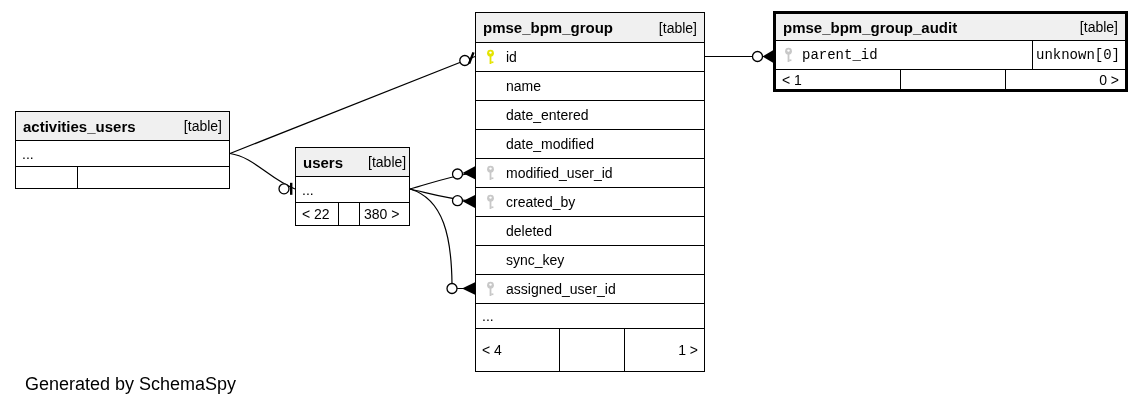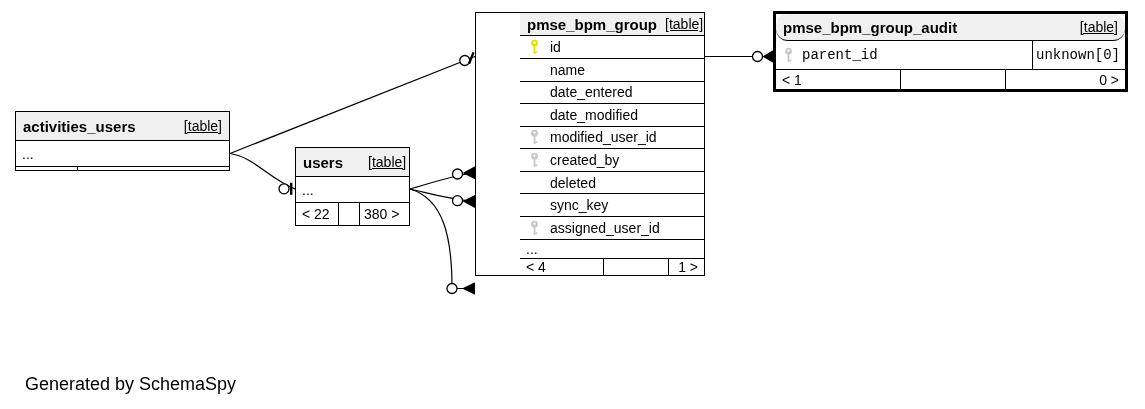--- a/index.html
+++ b/index.html
@@ -3,50 +3,50 @@
 <meta charset="utf-8">
 <style>
   html,body{margin:0;padding:0;}
   body{width:1145px;height:409px;position:relative;background:#ffffff;
        font-family:"Liberation Sans", sans-serif;color:#000;overflow:hidden;}
   .tbl{position:absolute;background:#fff;border:1px solid #000;box-sizing:border-box;
        display:flex;flex-direction:column;z-index:2;}
   .tbl-header{background:#f0f0f0;border-bottom:1px solid #000;display:flex;
        justify-content:space-between;align-items:center;padding:0 7px;box-sizing:border-box;}
   .tbl-name{font-weight:bold;font-size:15px;white-space:nowrap;}
-  .tbl-type{font-size:14px;white-space:nowrap;margin-left:8px;text-decoration:underline;}
+  .tbl-type{font-size:14px;white-space:nowrap;margin-left:8px;}
   .row{border-bottom:1px solid #000;display:flex;align-items:center;font-size:14px;
        box-sizing:border-box;background:#fff;}
   .row .keyslot{width:30px;display:flex;align-items:center;justify-content:flex-start;
        padding-left:9px;box-sizing:border-box;flex:0 0 auto;}
   .colname{white-space:nowrap;}
   .ellipsis-row{border-bottom:1px solid #000;display:flex;align-items:center;
        font-size:14px;padding-left:6px;box-sizing:border-box;}
   .tbl-footer{display:flex;flex:1;font-size:14px;box-sizing:border-box;}
   .fcell{display:flex;align-items:center;box-sizing:border-box;white-space:nowrap;}
   .fcell.div{border-left:1px solid #000;}
   .fcell.left{justify-content:flex-start;padding-left:6px;}
   .fcell.right{justify-content:flex-end;padding-right:6px;}
   .attr-cell{border-left:1px solid #000;display:flex;align-items:center;
        padding-left:3px;font-size:14px;box-sizing:border-box;}
   #connector-layer{position:absolute;left:0;top:0;z-index:4;pointer-events:none;}
   #schemaspy-note{position:absolute;left:25px;top:374px;font-size:18px;z-index:2;}
   
-  #tbl-activities{left:15px;top:111px;width:215px;height:60px;}
+  #tbl-activities{left:15px;top:111px;width:215px;height:78px;}
   #tbl-activities .tbl-header{height:29px;}
   #tbl-activities .ellipsis-row{height:26px;}
   #tbl-users{left:295px;top:147px;width:115px;height:79px;}
   #tbl-users .tbl-header{height:29px;gap:17px;}
   #tbl-users .ellipsis-row{height:26px;}
-  #tbl-group{left:475px;top:12px;width:230px;height:264px;padding-left:44px;}
+  #tbl-group{left:475px;top:12px;width:230px;height:360px;}
   #tbl-group .tbl-header{height:30px;}
   #tbl-group .row{height:29px;text-align:center;}
   #tbl-group .ellipsis-row{height:25px;}
   #tbl-audit{left:773px;top:11px;width:355px;height:81px;border-width:3px;}
-  #tbl-audit .tbl-header{height:27px;border-radius:12px;}
+  #tbl-audit .tbl-header{height:27px;}
   #tbl-audit .row{height:29px;font-family:Liberation Mono, monospace;}
   #tbl-audit .keyslot{width:26px;padding-left:7px;}
 </style>
 </head>
 <body>
 
 <svg id="connector-layer" width="1145" height="409">
   <g stroke="#000" stroke-width="1.2" fill="none">
     <path d="M230,153.5 L475,56.5"></path>
     <circle cx="464.8" cy="60.5" r="5" fill="#fff" stroke-width="1.3"></circle>

